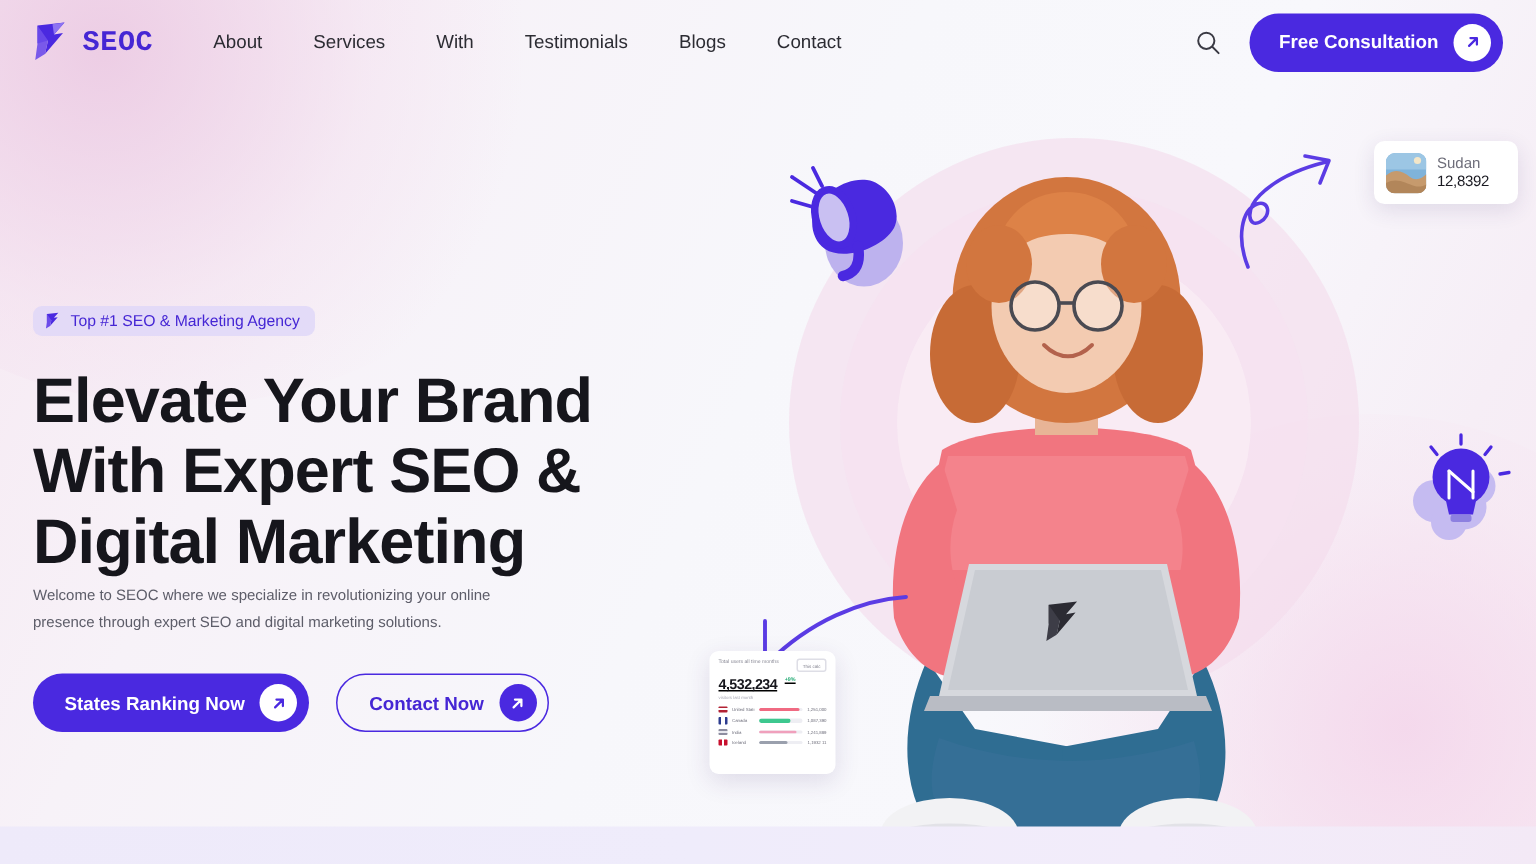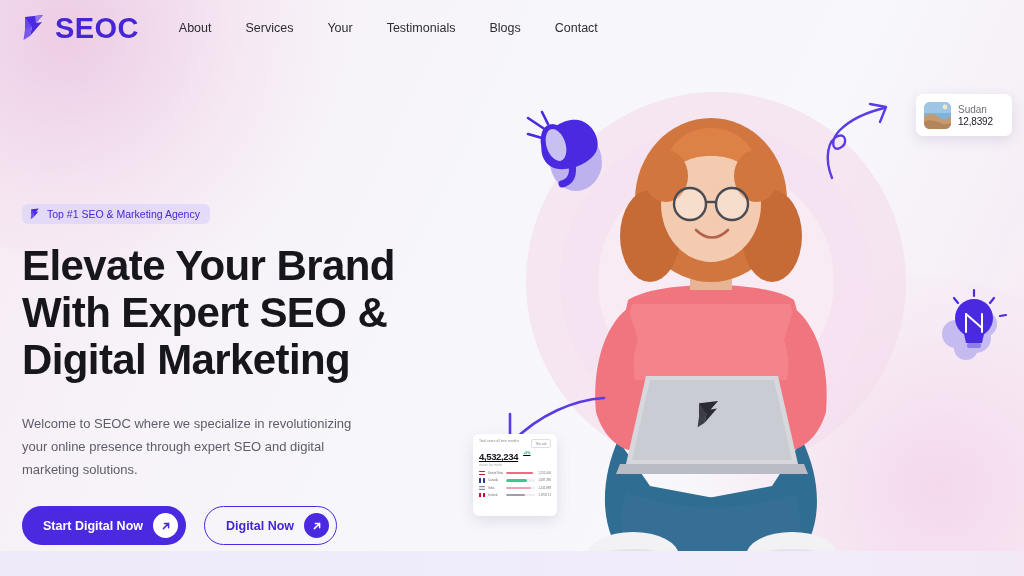--- a/index.html
+++ b/index.html
@@ -34,22 +34,23 @@
 
   
   .header {
     position: absolute; left: 0; top: 0; right: 0; height: 56px;
     display: flex; align-items: center; padding: 0 22px;
     z-index: 30;
   }
   .logo { display: flex; align-items: center; gap: 7px; }
   .logo-mark { width: 26px; height: 28px; display: block; }
   .logo-text {
-    font-size: 29px; font-weight: bold; color: #4526d4;
+    font-size: 19px; font-weight: bold; color: #4526d4;
     letter-spacing: .4px;
+    font-family: Liberation Mono, monospace;
   }
   .nav {
     flex: 1; display: flex; align-items: center;
     justify-content: flex-start; gap: 34px;
     margin-left: 40px;
   }
   .nav a {
     font-size: 12.5px; color: #2c2c33; text-decoration: none;
     white-space: nowrap;
   }
@@ -83,21 +84,21 @@
     border-radius: 6px; padding: 4px 10px 4px 8px; margin-top: 36px;
   }
   .badge-txt { font-size: 10.5px; color: #4526d4; font-weight: 500; }
   .badge svg { display: block; }
   h1.headline {
     margin-top: 18px;
     font-size: 42px; line-height: 1.12; font-weight: bold;
     color: #16161c; letter-spacing: -0.6px;
   }
   .sub {
-    margin-top: 30px; font-size: 13px; line-height: 1.75;
+    margin-top: 5px; font-size: 10px; line-height: 1.75;
     color: #5d5d69; max-width: 340px;
   }
   .cta-row { margin-top: 25px; display: flex; align-items: center; gap: 18px; }
   .btn-fill {
     display: flex; align-items: center; gap: 10px;
     background: #4a29e0; color: #fff;
     border: none; border-radius: 30px;
     padding: 7px 8px 7px 21px; cursor: pointer;
   }
   .btn-fill .lbl { font-size: 12.5px; font-weight: bold; }
@@ -194,52 +195,68 @@
         <path d="M3 3 L21 1 L14 9 L20 8 L8 22 L10 13 L3 15 Z" fill="#4A29E0"></path>
         <path d="M3 3 L3 15 L1.5 26 L8 22 L10 13 Z" fill="#6C4BEA" opacity=".9"></path>
         <path d="M13 2.2 L21 1 L14 9 Z" fill="#8D73F2"></path>
       </svg>
       <span class="logo-text">SEOC</span>
     </div>
 
     <nav class="nav">
       <a href="#">About</a>
       <a href="#">Services</a>
-      <a href="#">Your</a>
+      <a href="#">With</a>
       <a href="#">Testimonials</a>
       <a href="#">Blogs</a>
       <a href="#">Contact</a>
     </nav>
 
+    <div class="header-right">
+      <button class="search-btn">
+        <svg width="17" height="17" viewBox="0 0 17 17">
+          <circle cx="7.2" cy="7.2" r="5.4" fill="none" stroke="#3a3a44" stroke-width="1.3"></circle>
+          <line x1="11.2" y1="11.2" x2="15.4" y2="15.4" stroke="#3a3a44" stroke-width="1.3" stroke-linecap="round"></line>
+        </svg>
+      </button>
+      <button class="cta-pill">
+        <span class="lbl">Free Consultation</span>
+        <span class="arrow-circle">
+          <svg width="12" height="12" viewBox="0 0 12 12">
+            <path d="M3.4 8.6 L8.6 3.4 M4.3 3.4 H8.6 V7.7" fill="none" stroke="#4A29E0" stroke-width="1.5" stroke-linecap="round" stroke-linejoin="round"></path>
+          </svg>
+        </span>
+      </button>
+    </div>
   </div>
 
   <div class="hero-left">
     <div class="badge">
       <svg width="11" height="12" viewBox="0 0 26 28">
         <path d="M3 3 L21 1 L14 9 L20 8 L8 22 L10 13 L3 15 Z" fill="#4A29E0"></path>
         <path d="M3 3 L3 15 L1.5 26 L8 22 L10 13 Z" fill="#6C4BEA"></path>
       </svg>
       <span class="badge-txt">Top #1 SEO &amp; Marketing Agency</span>
     </div>
 
     <h1 class="headline">Elevate Your Brand With Expert SEO &amp; Digital Marketing</h1>
 
     <p class="sub">Welcome to SEOC where we specialize in revolutionizing your online presence through expert SEO and digital marketing solutions.</p>
 
     <div class="cta-row">
       <button class="btn-fill">
-        <span class="lbl">Start Digital Now</span>
+        <span class="lbl">States Ranking Now</span>
         <span class="arrow-circle">
           <svg width="12" height="12" viewBox="0 0 12 12">
             <path d="M3.4 8.6 L8.6 3.4 M4.3 3.4 H8.6 V7.7" fill="none" stroke="#4A29E0" stroke-width="1.5" stroke-linecap="round" stroke-linejoin="round"></path>
           </svg>
         </span>
       </button>
       <button class="btn-outline">
-        <span class="lbl">Digital Now</span>
+        <span class="lbl">Contact Now</span>
         <span class="arrow-circle-purple">
           <svg width="12" height="12" viewBox="0 0 12 12">
             <path d="M3.4 8.6 L8.6 3.4 M4.3 3.4 H8.6 V7.7" fill="none" stroke="#ffffff" stroke-width="1.5" stroke-linecap="round" stroke-linejoin="round"></path>
           </svg>
         </span>
       </button>
     </div>
   </div>
 
   <div class="visual">

